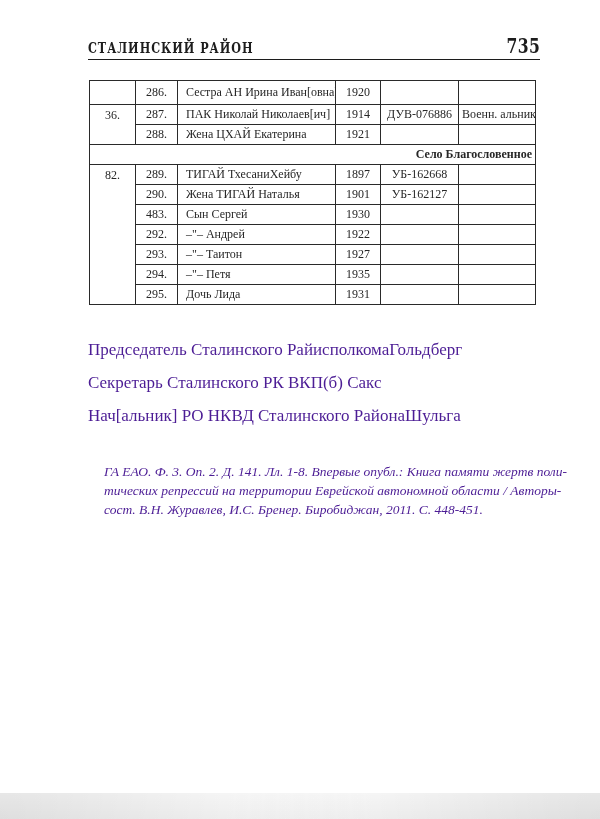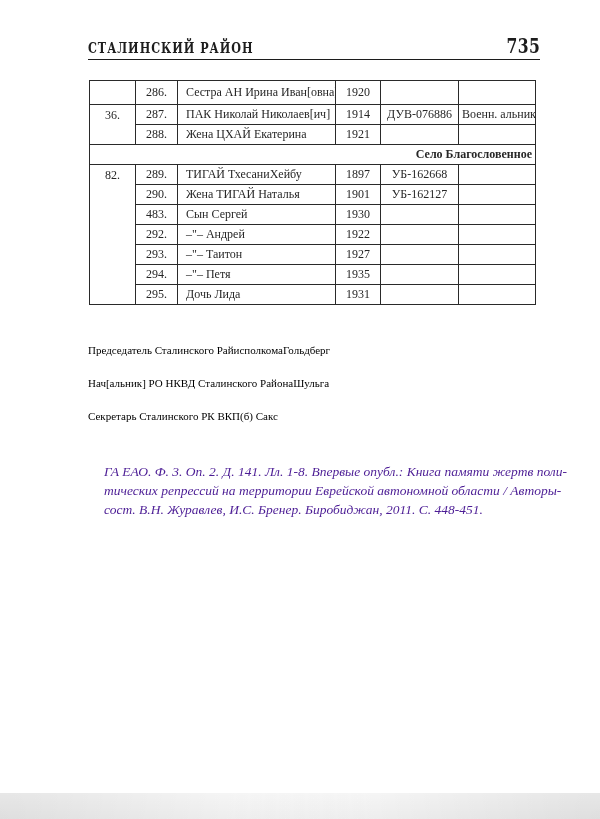--- a/index.html
+++ b/index.html
@@ -74,23 +74,23 @@
   table.reg col.w-doc{width:78px;}
   table.reg col.w-note{width:77px;}
   table.reg td.name{text-align:left;padding-left:8px;}
   table.reg td.family{vertical-align:top;padding-top:4px;}
   table.reg td.section{font-weight:bold;text-align:right;}
 
   
   .signatures{position:absolute;left:88px;top:342px;width:452px;}
   .signatures p{
     margin:0 0 17px 0;
-    font-size:11px;
+    font-size:17px;
     line-height:16px;
-    color:#000000;
+    color:#4c1d95;
     white-space:nowrap;
   }
 
   
   .citation{
     position:absolute;left:104px;top:462px;width:456px;
     font-style:italic;
     font-size:13.5px;
     line-height:19px;
     color:#4c1d95;
@@ -190,22 +190,22 @@
           <td class="name">Дочь Лида</td>
           <td class="year">1931</td>
           <td class="doc"></td>
           <td class="note"></td>
         </tr>
       </tbody>
   </table>
 
   <div class="signatures">
     <p>Председатель Сталинского РайисполкомаГольдберг</p>
+    <p>Секретарь Сталинского РК ВКП(б) Сакс</p>
     <p>Нач[альник] РО НКВД Сталинского РайонаШульга</p>
-    <p>Секретарь Сталинского РК ВКП(б) Сакс</p>
   </div>
 
   <div class="citation">
     <div>ГА ЕАО. Ф. 3. Оп. 2. Д. 141. Лл. 1-8. Впервые опубл.: Книга памяти жертв поли-</div>
     <div>тических репрессий на территории Еврейской автономной области / Авторы-</div>
     <div>сост. В.Н. Журавлев, И.С. Бренер. Биробиджан, 2011. С. 448-451.</div>
   </div>
 
 </div>
 

